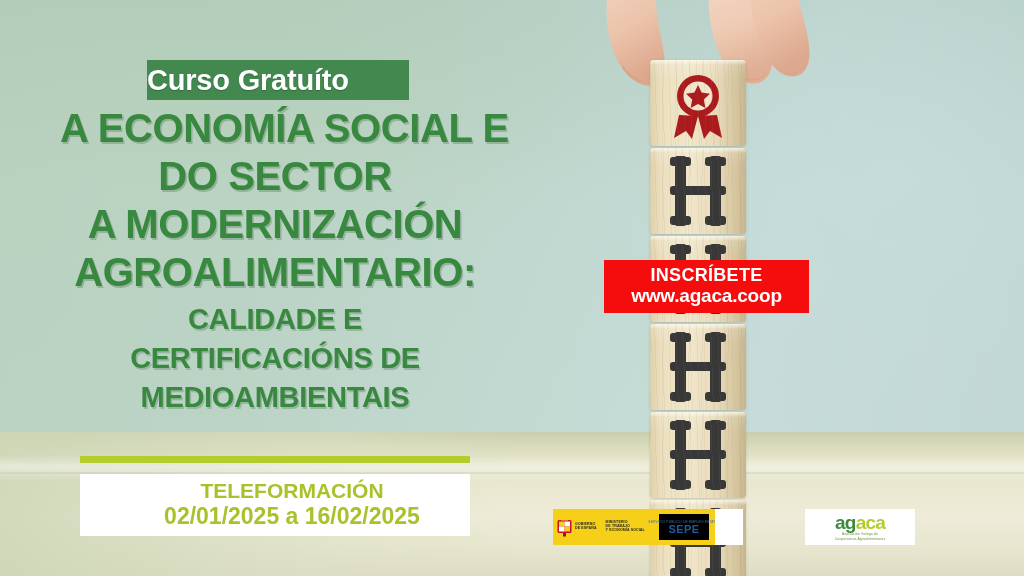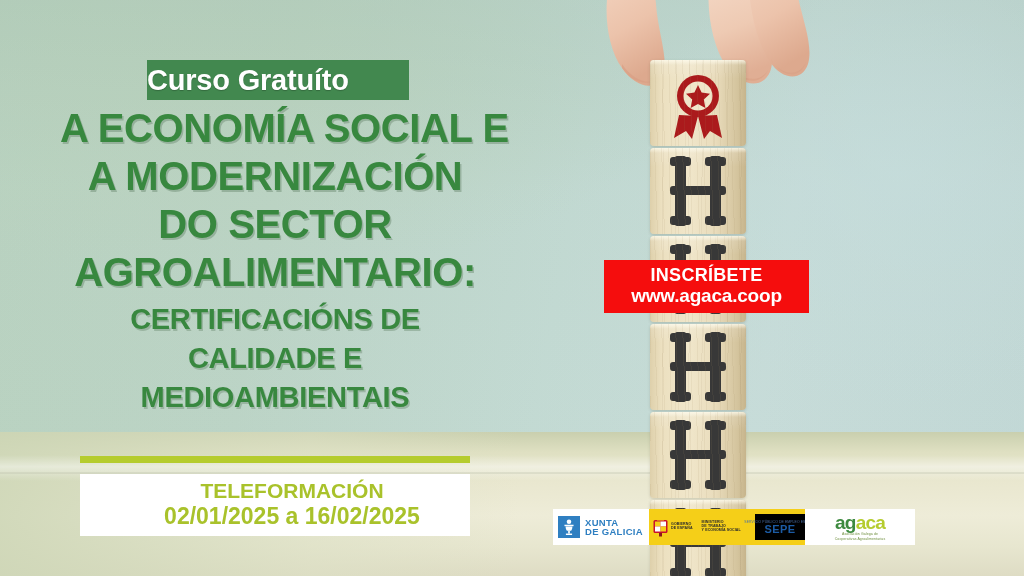--- a/index.html
+++ b/index.html
@@ -337,63 +337,46 @@
 
   <div id="textcol">
 
 
     <div class="free-badge">
       <span>Curso Gratuíto</span>
     </div>
 
     <div class="title-block">
       <div class="title-line l1">A ECONOMÍA SOCIAL E</div>
+      <div class="title-line l3">DO SECTOR</div>
       <div class="title-line l2">A MODERNIZACIÓN</div>
-      <div class="title-line l3">DO SECTOR</div>
       <div class="title-line l4">AGROALIMENTARIO:</div>
     </div>
 
     <div class="subtitle-block">
+      <div class="subtitle-line">CALIDADE E</div>
       <div class="subtitle-line">CERTIFICACIÓNS DE</div>
-      <div class="subtitle-line">CALIDADE E</div>
       <div class="subtitle-line">MEDIOAMBIENTAIS</div>
     </div>
 
     <div class="divider"></div>
 
     <div class="info-box">
       <div class="info-line1">TELEFORMACIÓN</div>
       <div class="info-line2">02/01/2025 a  16/02/2025</div>
     </div>
   </div>
 
   <div id="cta">
     <div class="cta-t1">INSCRÍBETE</div>
     <div class="cta-t2">www.agaca.coop</div>
   </div>
 
   <div id="logos">
 
-    <div class="logo-cell xunta">
-      <div class="xunta-mark">
-        <svg viewBox="0 0 22 22" width="20" height="20">
-          <g fill="#ffffff">
-            <circle cx="11" cy="5.2" r="2.5"></circle>
-            <path d="M6 8.5 h10 v1.6 h-10 z"></path>
-            <path d="M7.2 10.4 C7.2 14, 9 15.2, 9 15.2 h4 C13 15.2, 14.8 14, 14.8 10.4 Z"></path>
-            <rect x="10.1" y="15" width="1.8" height="3.2"></rect>
-            <path d="M7.6 18.2 h6.8 v1.6 h-6.8 z"></path>
-          </g>
-        </svg>
-      </div>
-      <div class="xunta-txt">
-        <span>XUNTA</span>
-        <span>DE GALICIA</span>
-      </div>
-    </div>
 
     <div class="logo-cell gob">
       <svg class="gob-shield" viewBox="0 0 15 19">
         <rect x="0.5" y="2" width="14" height="13" rx="1.5" fill="#c8102e"></rect>
         <rect x="2" y="3.5" width="5.5" height="5" fill="#f5cf18"></rect>
         <rect x="7.5" y="3.5" width="5.5" height="5" fill="#ffffff"></rect>
         <rect x="2" y="8.5" width="5.5" height="5" fill="#ffffff"></rect>
         <rect x="7.5" y="8.5" width="5.5" height="5" fill="#f5cf18"></rect>
         <path d="M4 0.5 h7 v2 h-7 z" fill="#f5cf18"></path>
         <path d="M6 15 h3 v3.5 h-3 z" fill="#8b1a1a"></path>

